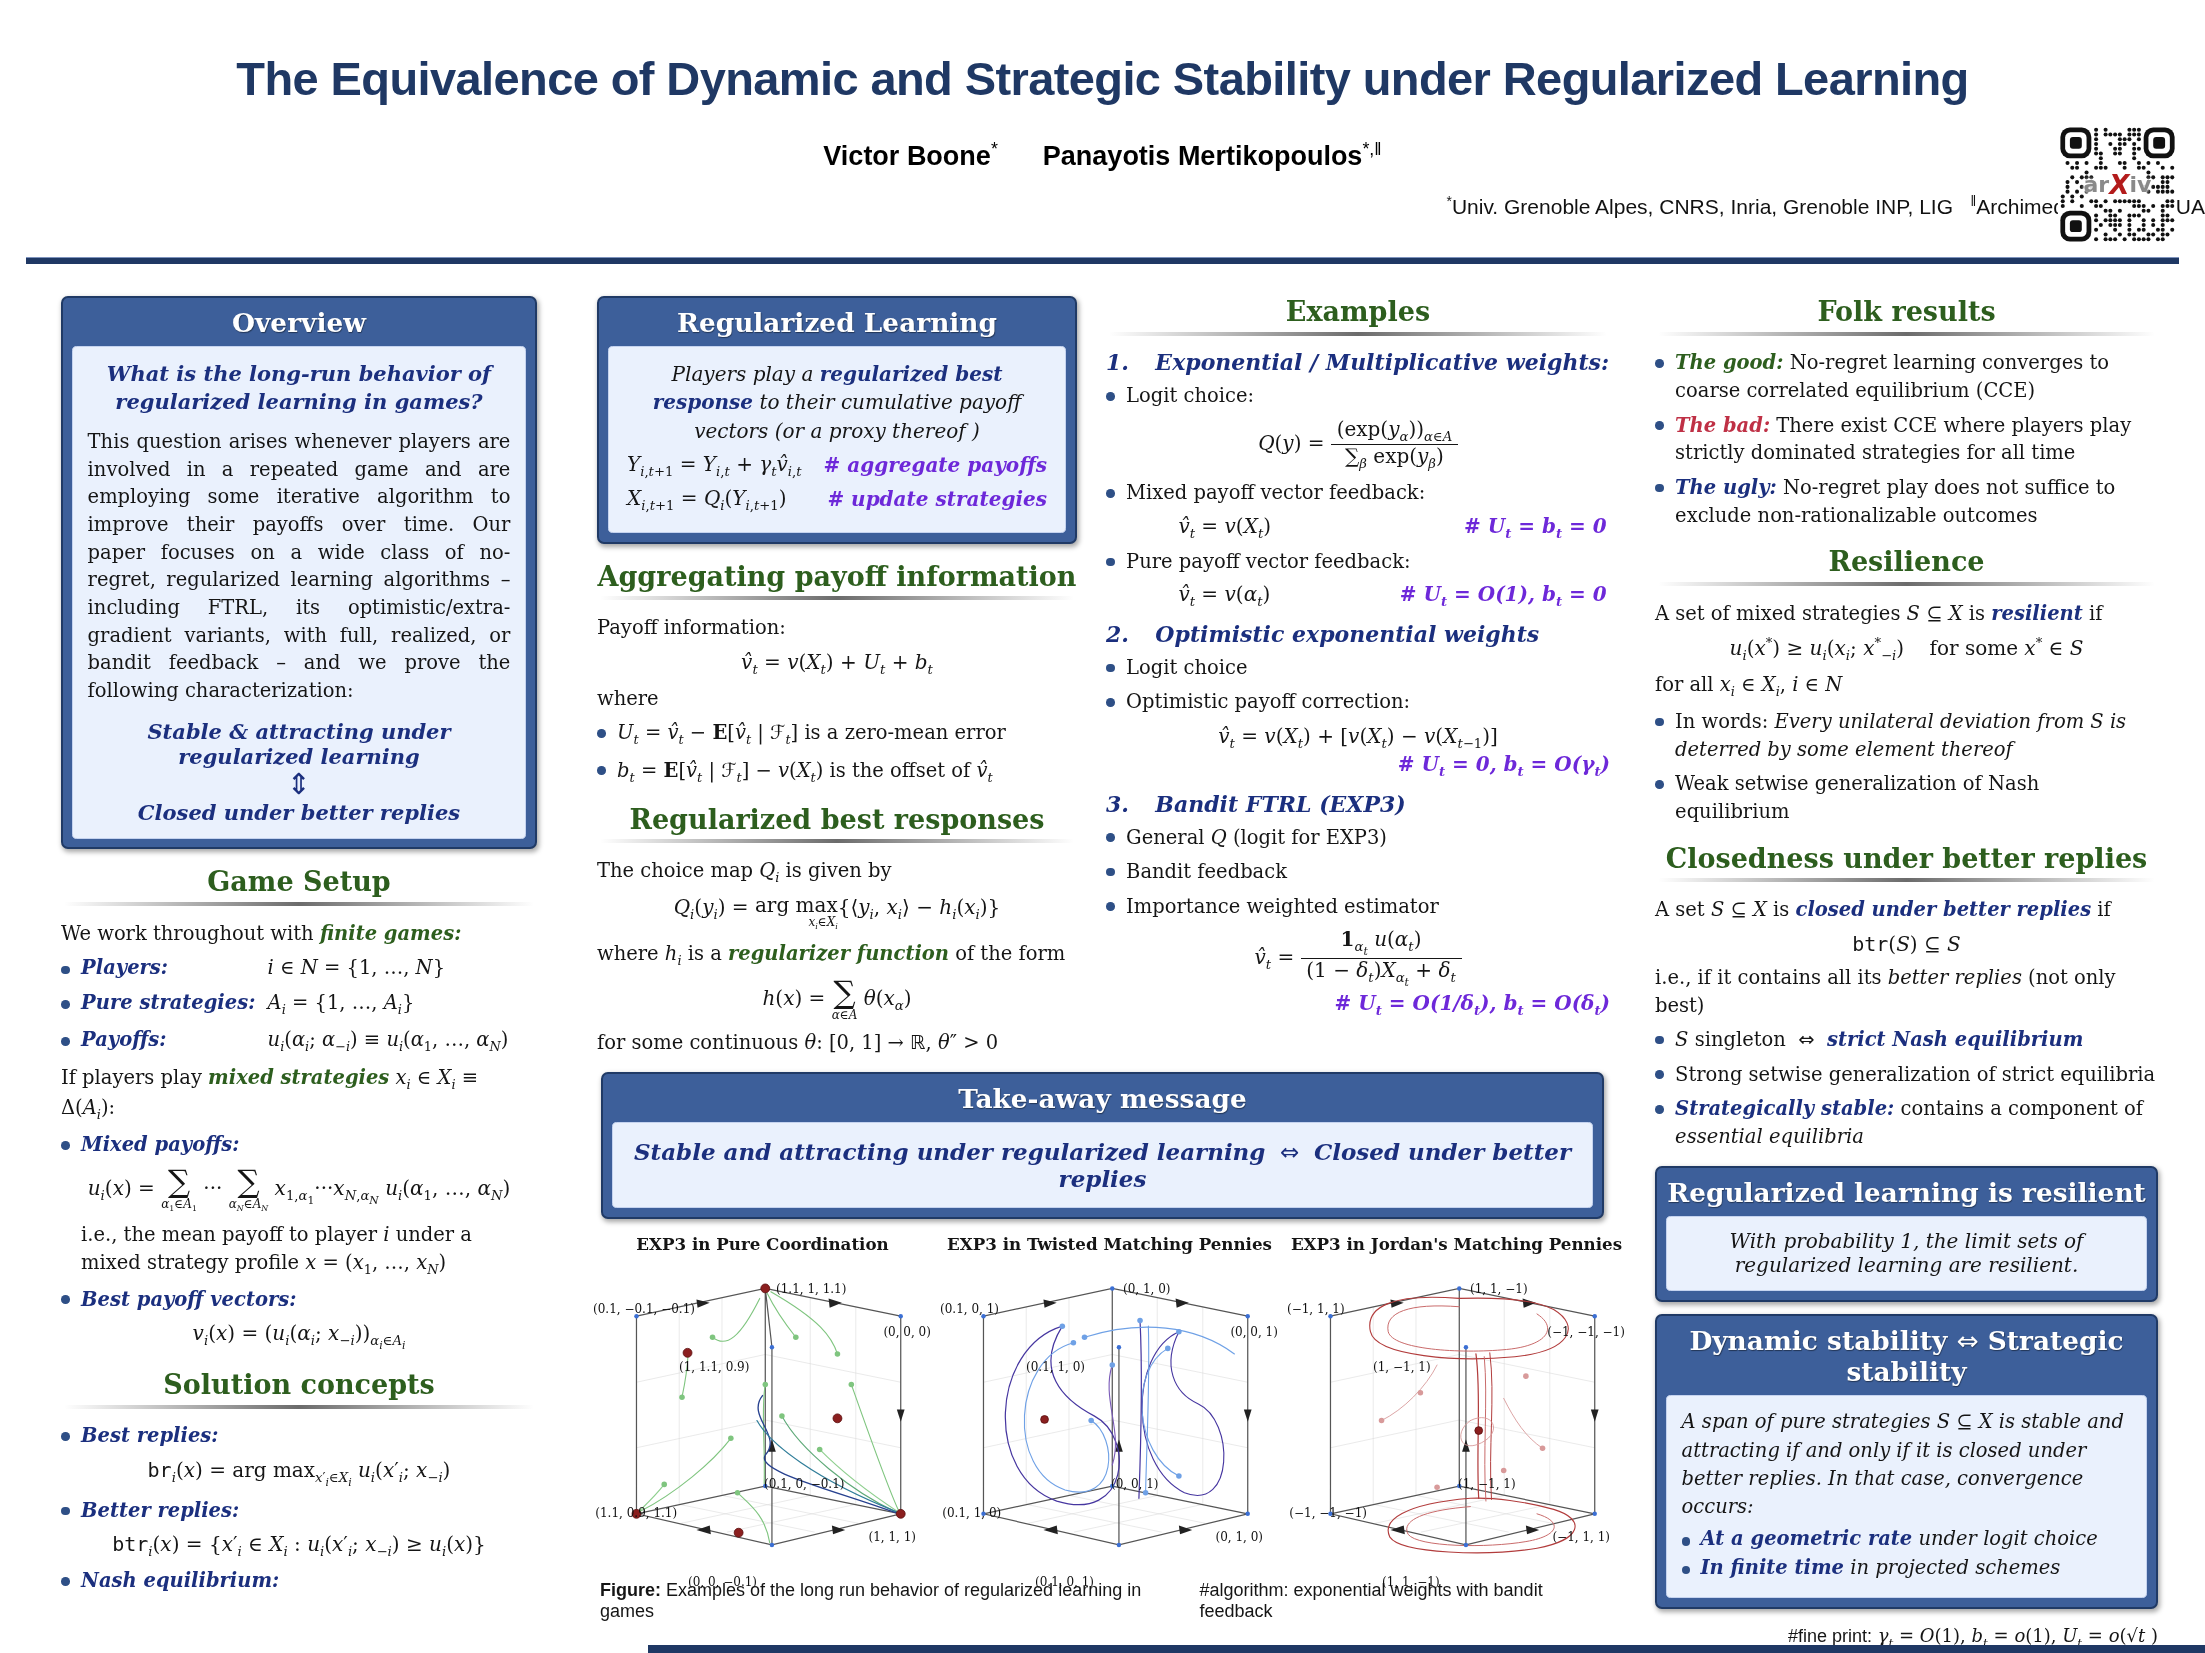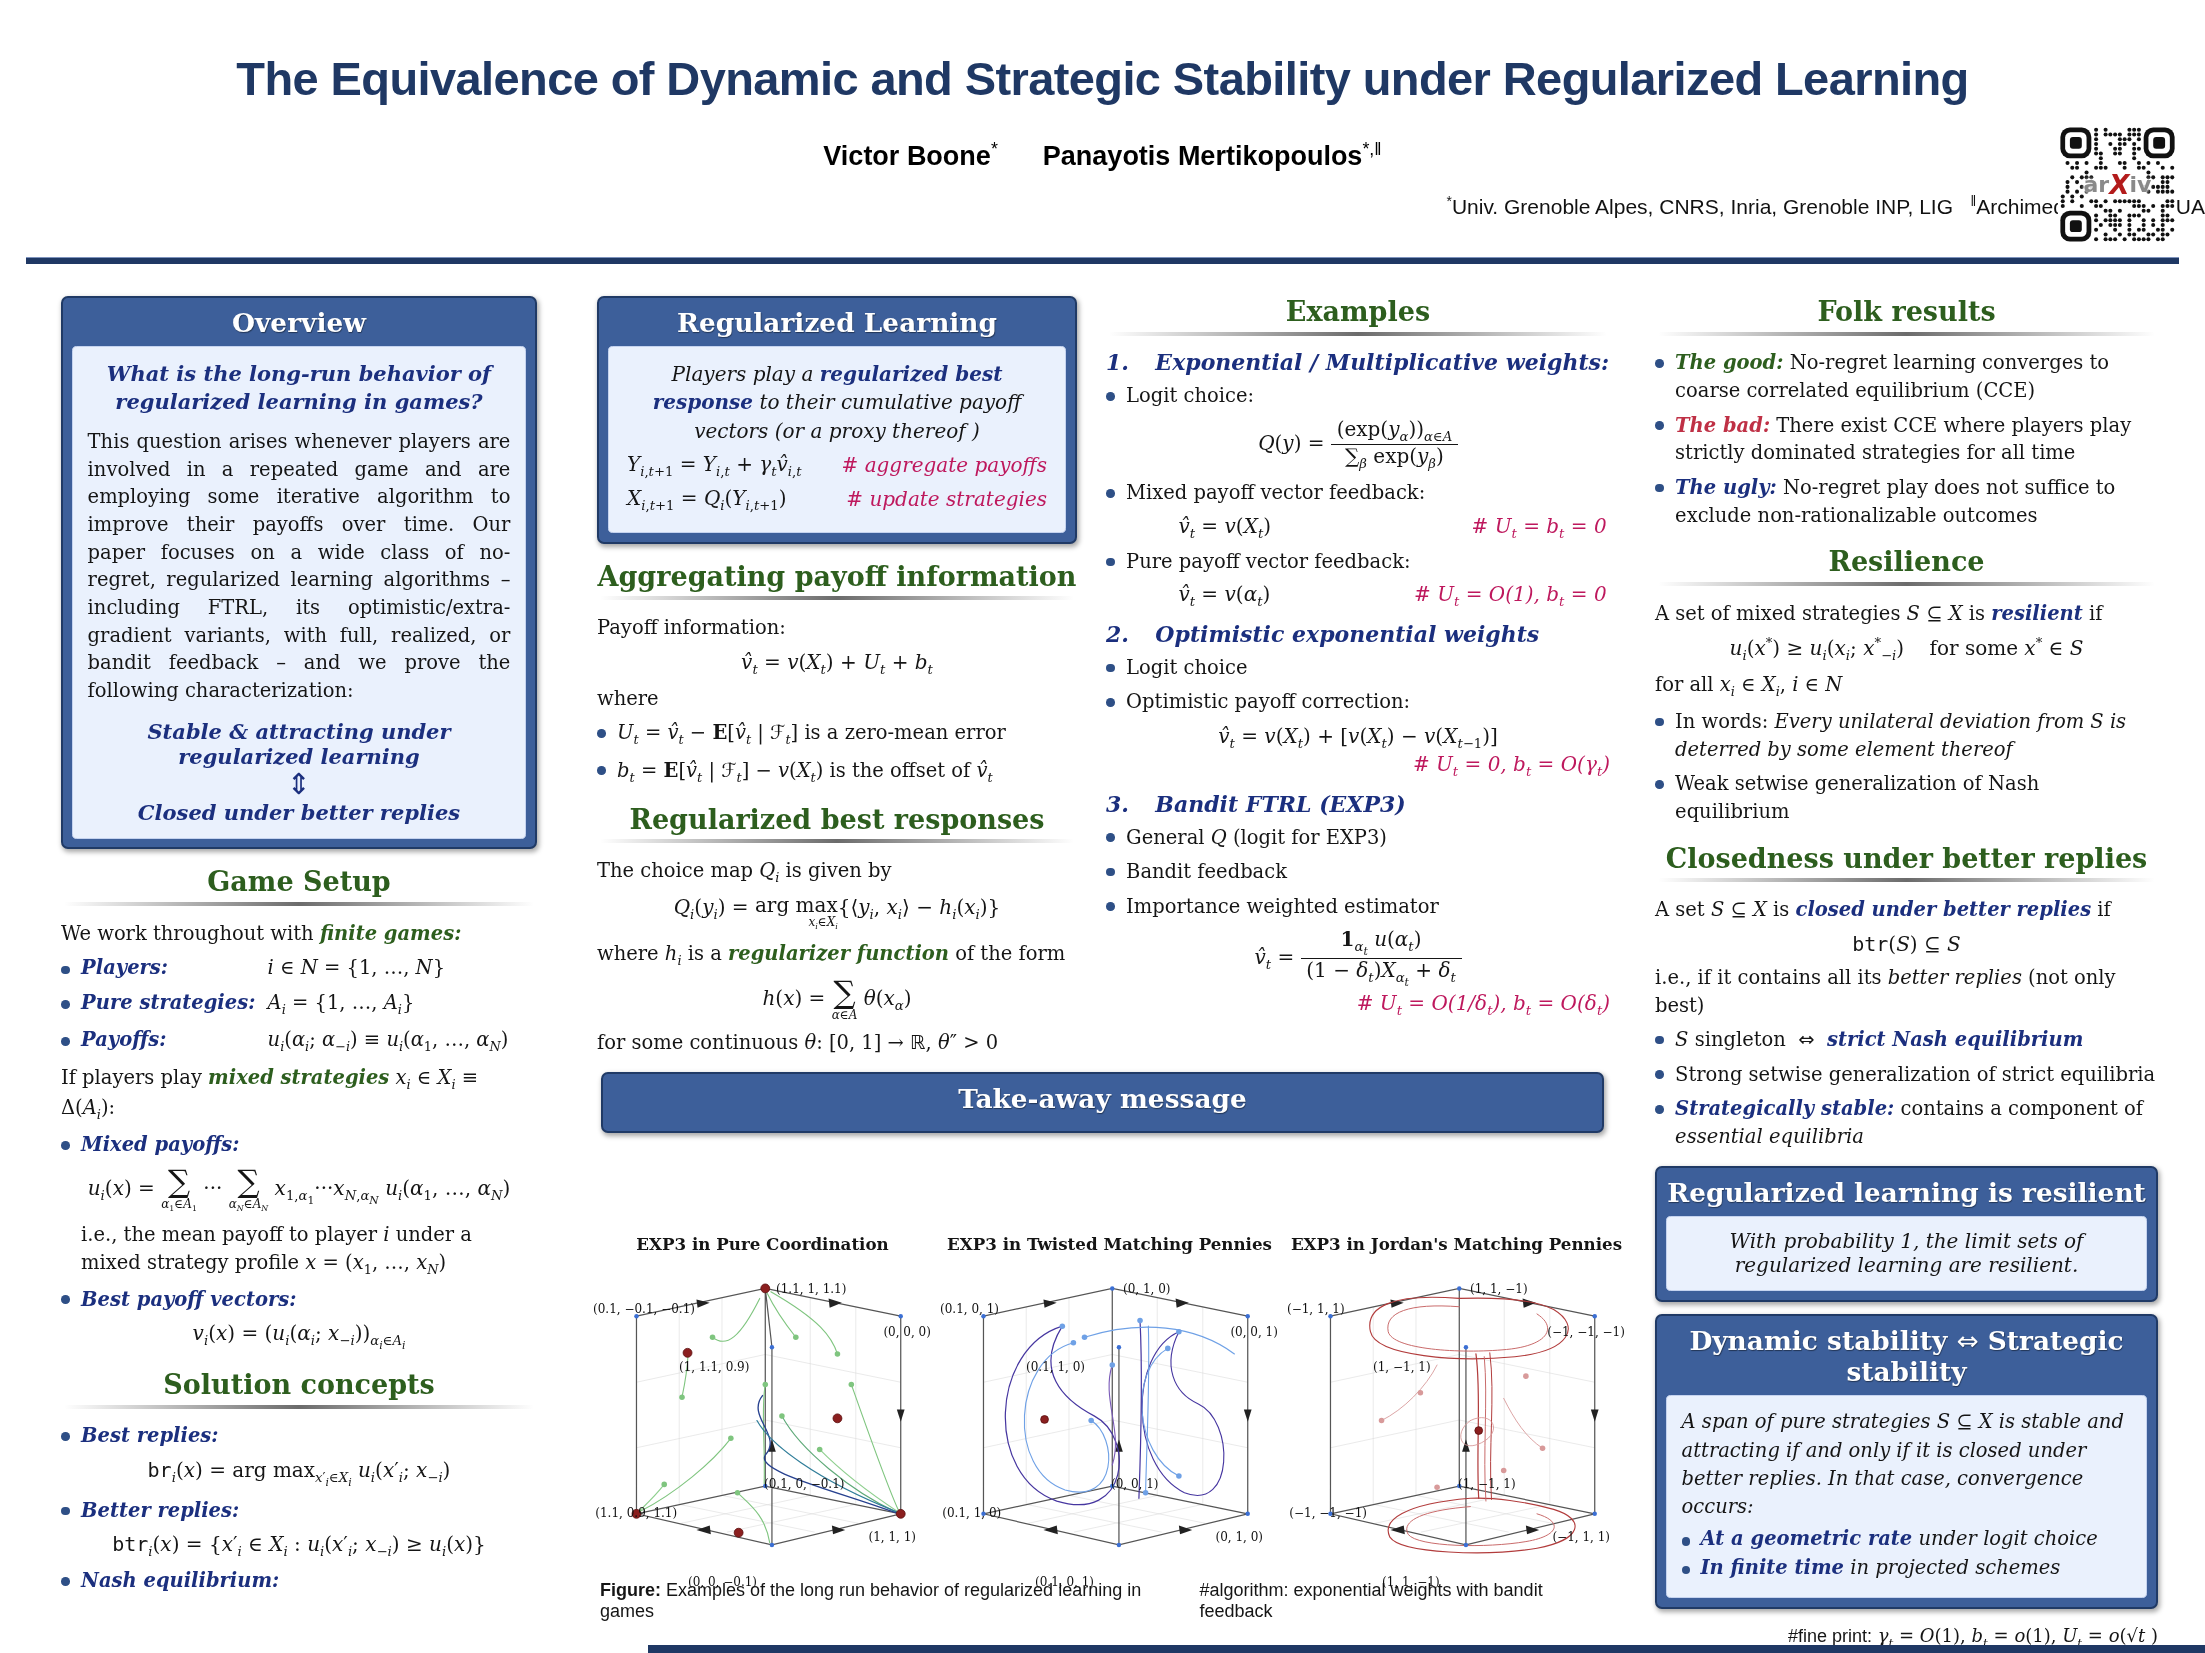--- a/index.html
+++ b/index.html
@@ -39,21 +39,21 @@
   .ov-arrow{text-align:center;font-size:29px;color:#1b2f7e;line-height:1.05;font-family:"DejaVu Sans",sans-serif;}
 
   .li{display:flex;gap:11.5px;margin:6.9px 0;font-size:19.5px;line-height:1.42;}
   .dot{flex:0 0 auto;width:8.6px;height:8.6px;border-radius:50%;background:#2e4f86;margin-top:9.8px;}
   .li-label{color:#1b2f7e;font-weight:bold;font-style:italic;}
   .kv .li-label{width:175px;flex:0 0 auto;}
   .kv{align-items:baseline;}
 
   .eq{text-align:center;font-size:20px;margin:8px 0;}
   .eq-row{display:flex;justify-content:space-between;align-items:center;font-size:20px;margin:6.9px 0;padding:0 3.4px;}
-  .eq-note{color:#be185d;font-weight:normal;font-style:italic;white-space:nowrap;}
+  .eq-note{color:#6d28d9;font-weight:bold;font-style:italic;white-space:nowrap;}
   .indent{margin-left:20px;}
 
   .num-h{display:flex;gap:26.4px;font-size:22px;color:#1b2f7e;font-weight:bold;font-style:italic;margin:11.5px 0 3.4px;}
 
   
   .g{color:#2d5e1e;font-weight:bold;font-style:italic;}
   .nv{color:#1b2f7e;font-weight:bold;font-style:italic;}
   .rd{color:#bf3045;font-weight:bold;font-style:italic;}
   .it{font-style:italic;}
   .cal{font-style:italic;}
@@ -543,20 +543,21 @@
           </div>
       </div>
     </div>
 
     <div class="fine"><span class="lead">#fine print:</span> <i>γ</i><sub><i>t</i></sub> = <i>O</i>(1), <i>b</i><sub><i>t</i></sub> = <i>o</i>(1), <i>U</i><sub><i>t</i></sub> = <i>o</i>(√<i>t</i> )</div>
   </div>
 
   <div id="takeaway">
     <div class="panel">
       <div class="panel-h">Take-away message</div>
+      <div class="panel-b"><span class="nv">Stable and attracting under regularized learning</span> &nbsp;<span class="sans" style="font-style:normal;color:#1b2f7e;">⇔</span>&nbsp; <span class="nv">Closed under better replies</span></div>
     </div>
   </div>
 
   <div id="figure">
     <div class="plots">
 
       <div class="plot">
         <div class="plot-t">EXP3 in Pure Coordination</div>
         <svg width="339" height="322" viewBox="0 0 590 580">
           <g stroke="#d9d9d9" stroke-width="1" fill="none">

